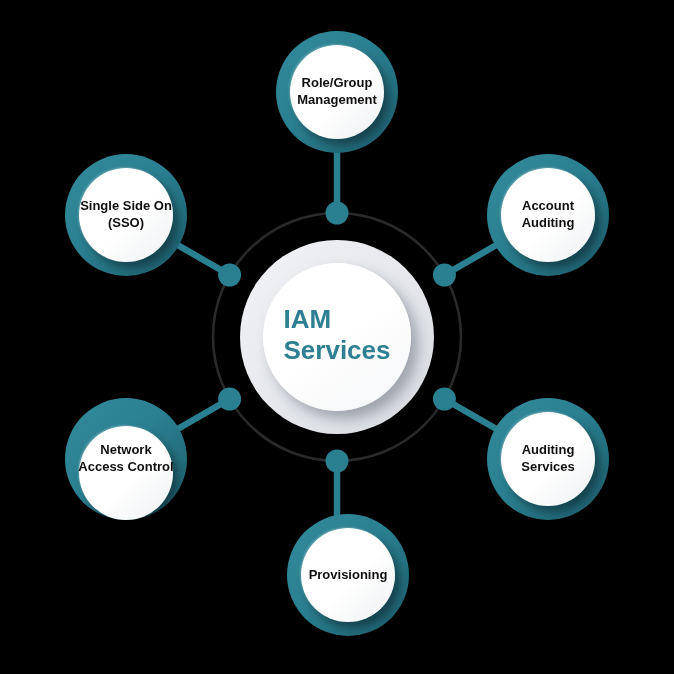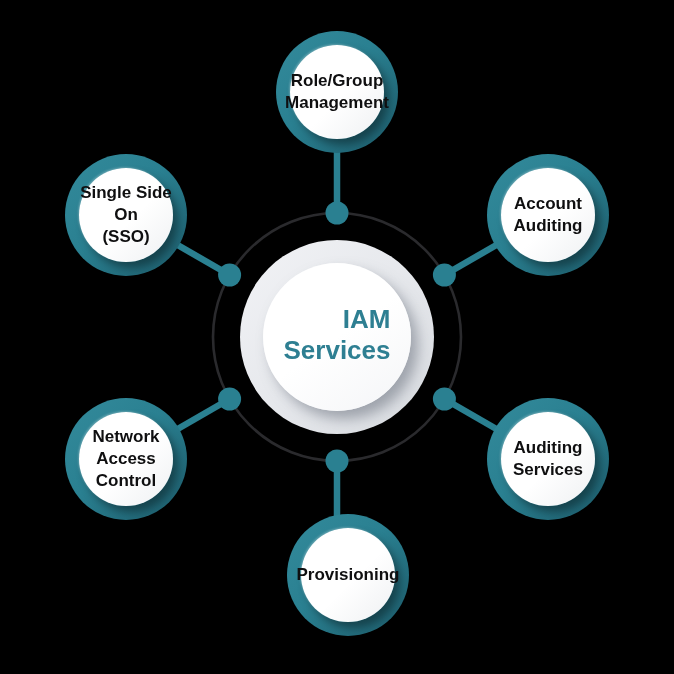--- a/index.html
+++ b/index.html
@@ -25,47 +25,47 @@
   }
   .sat-face{
     width:94px;height:94px;border-radius:50%;
     background:linear-gradient(135deg,#ffffff 55%,#eef0f2 100%);
     box-shadow:5px 6px 9px rgba(0,0,0,0.38), -1px -1px 2px rgba(255,255,255,0.25);
   }
   .sat-label{
     position:absolute;left:50%;top:50%;
     transform:translate(-50%,-50%);
     width:118px;text-align:center;
-    font-size:17px;font-weight:bold;line-height:1.28;
+    font-size:13px;font-weight:bold;line-height:1.28;
     color:#0f0f10;white-space:pre-line;
   }
   .s-top{left:276px;top:31px;}
   .s-topright{left:487px;top:154px;}
   .s-topleft{left:65px;top:154px;}
   .s-bottomright{left:487px;top:398px;}
-  .s-bottomleft{left:65px;top:398px;}
+  .s-bottomleft{left:65px;top:398px;align-items:flex-end;}
   .s-bottom{left:287px;top:514px;}
 
   
   .center-node{
     position:absolute;left:240px;top:240px;
     width:194px;height:194px;border-radius:50%;
     background:linear-gradient(135deg,#f2f3f6 0%,#e6e8ec 50%,#d8dbe0 100%);
     display:flex;align-items:center;justify-content:center;
     z-index:3;
   }
   .center-face{
     width:148px;height:148px;border-radius:50%;
     background:linear-gradient(145deg,#ffffff 50%,#f4f5f7 100%);
     box-shadow:7px 8px 13px rgba(118,124,136,0.62);
     display:flex;align-items:center;justify-content:center;
   }
   .center-label{
     font-size:26px;font-weight:bold;line-height:1.18;
-    color:#2e7f92;text-align:right;white-space:pre-line;
+    color:#2e7f92;text-align:left;white-space:pre-line;
     padding-bottom:4px;
   }
 </style>
 </head>
 <body>
 
 <div class="stage">
 
   <svg class="wires" viewBox="0 0 674 674" aria-hidden="true">
     <circle class="orbit" cx="337" cy="337" r="124"></circle>

